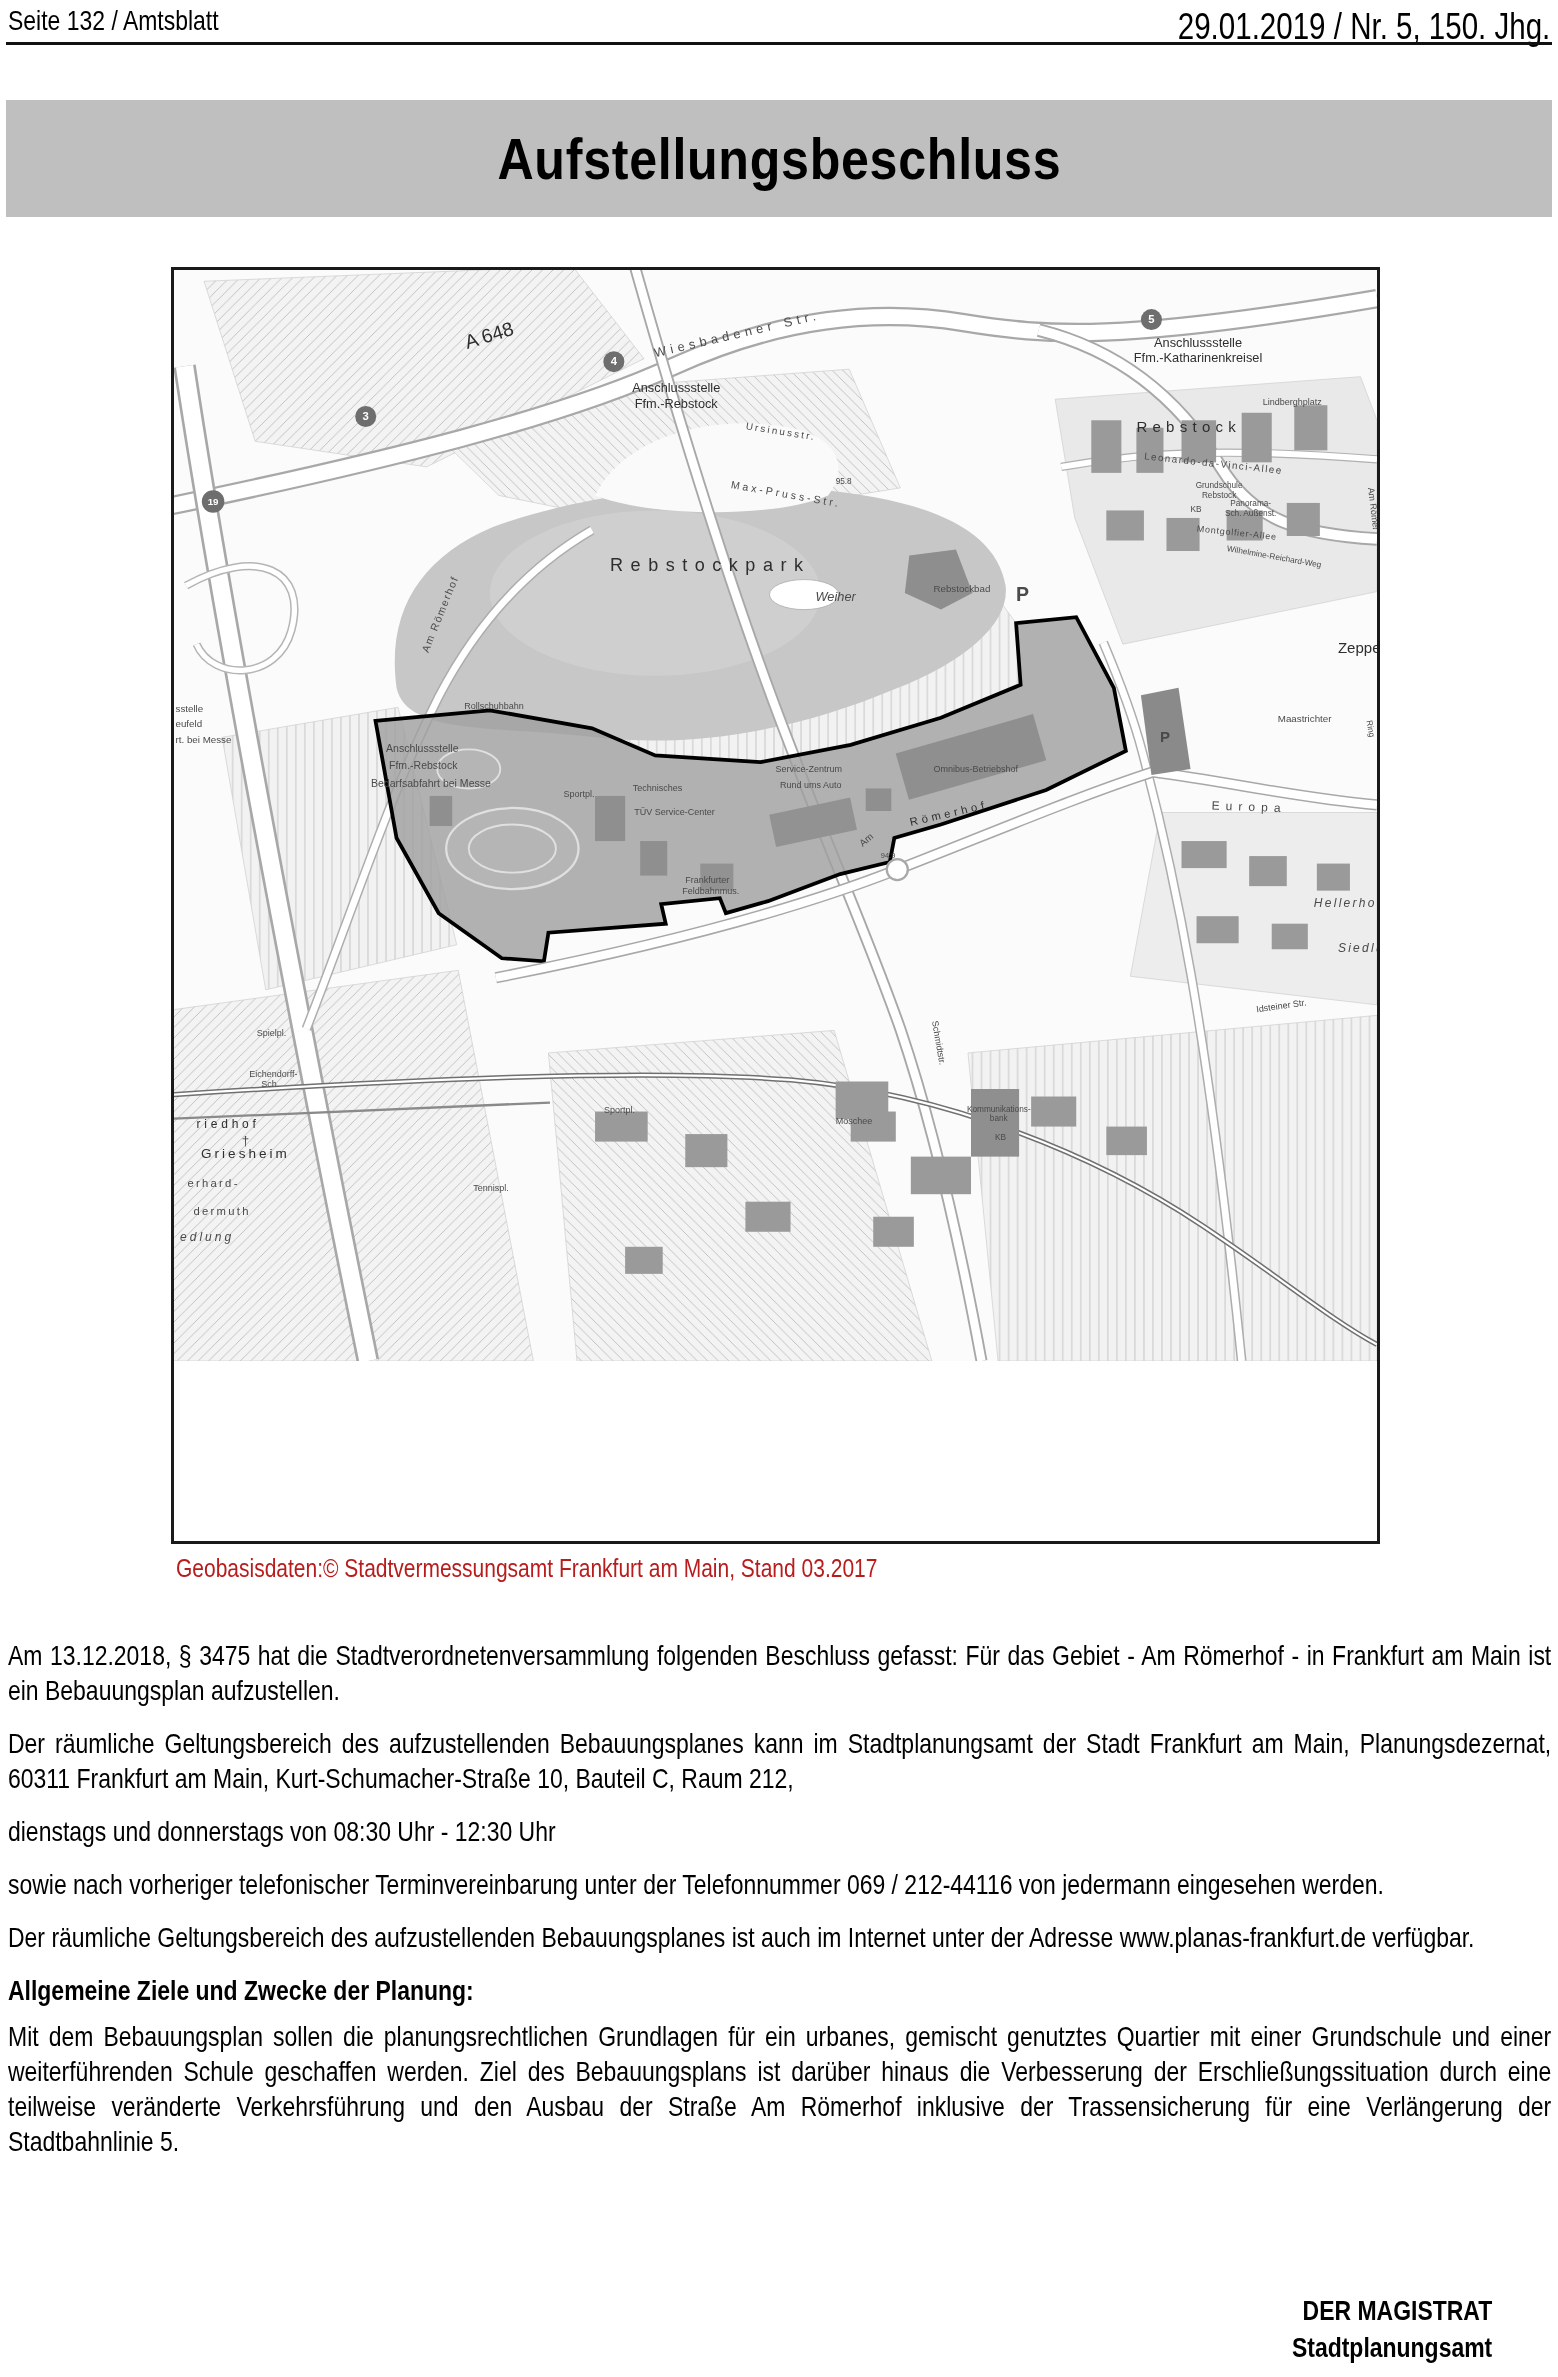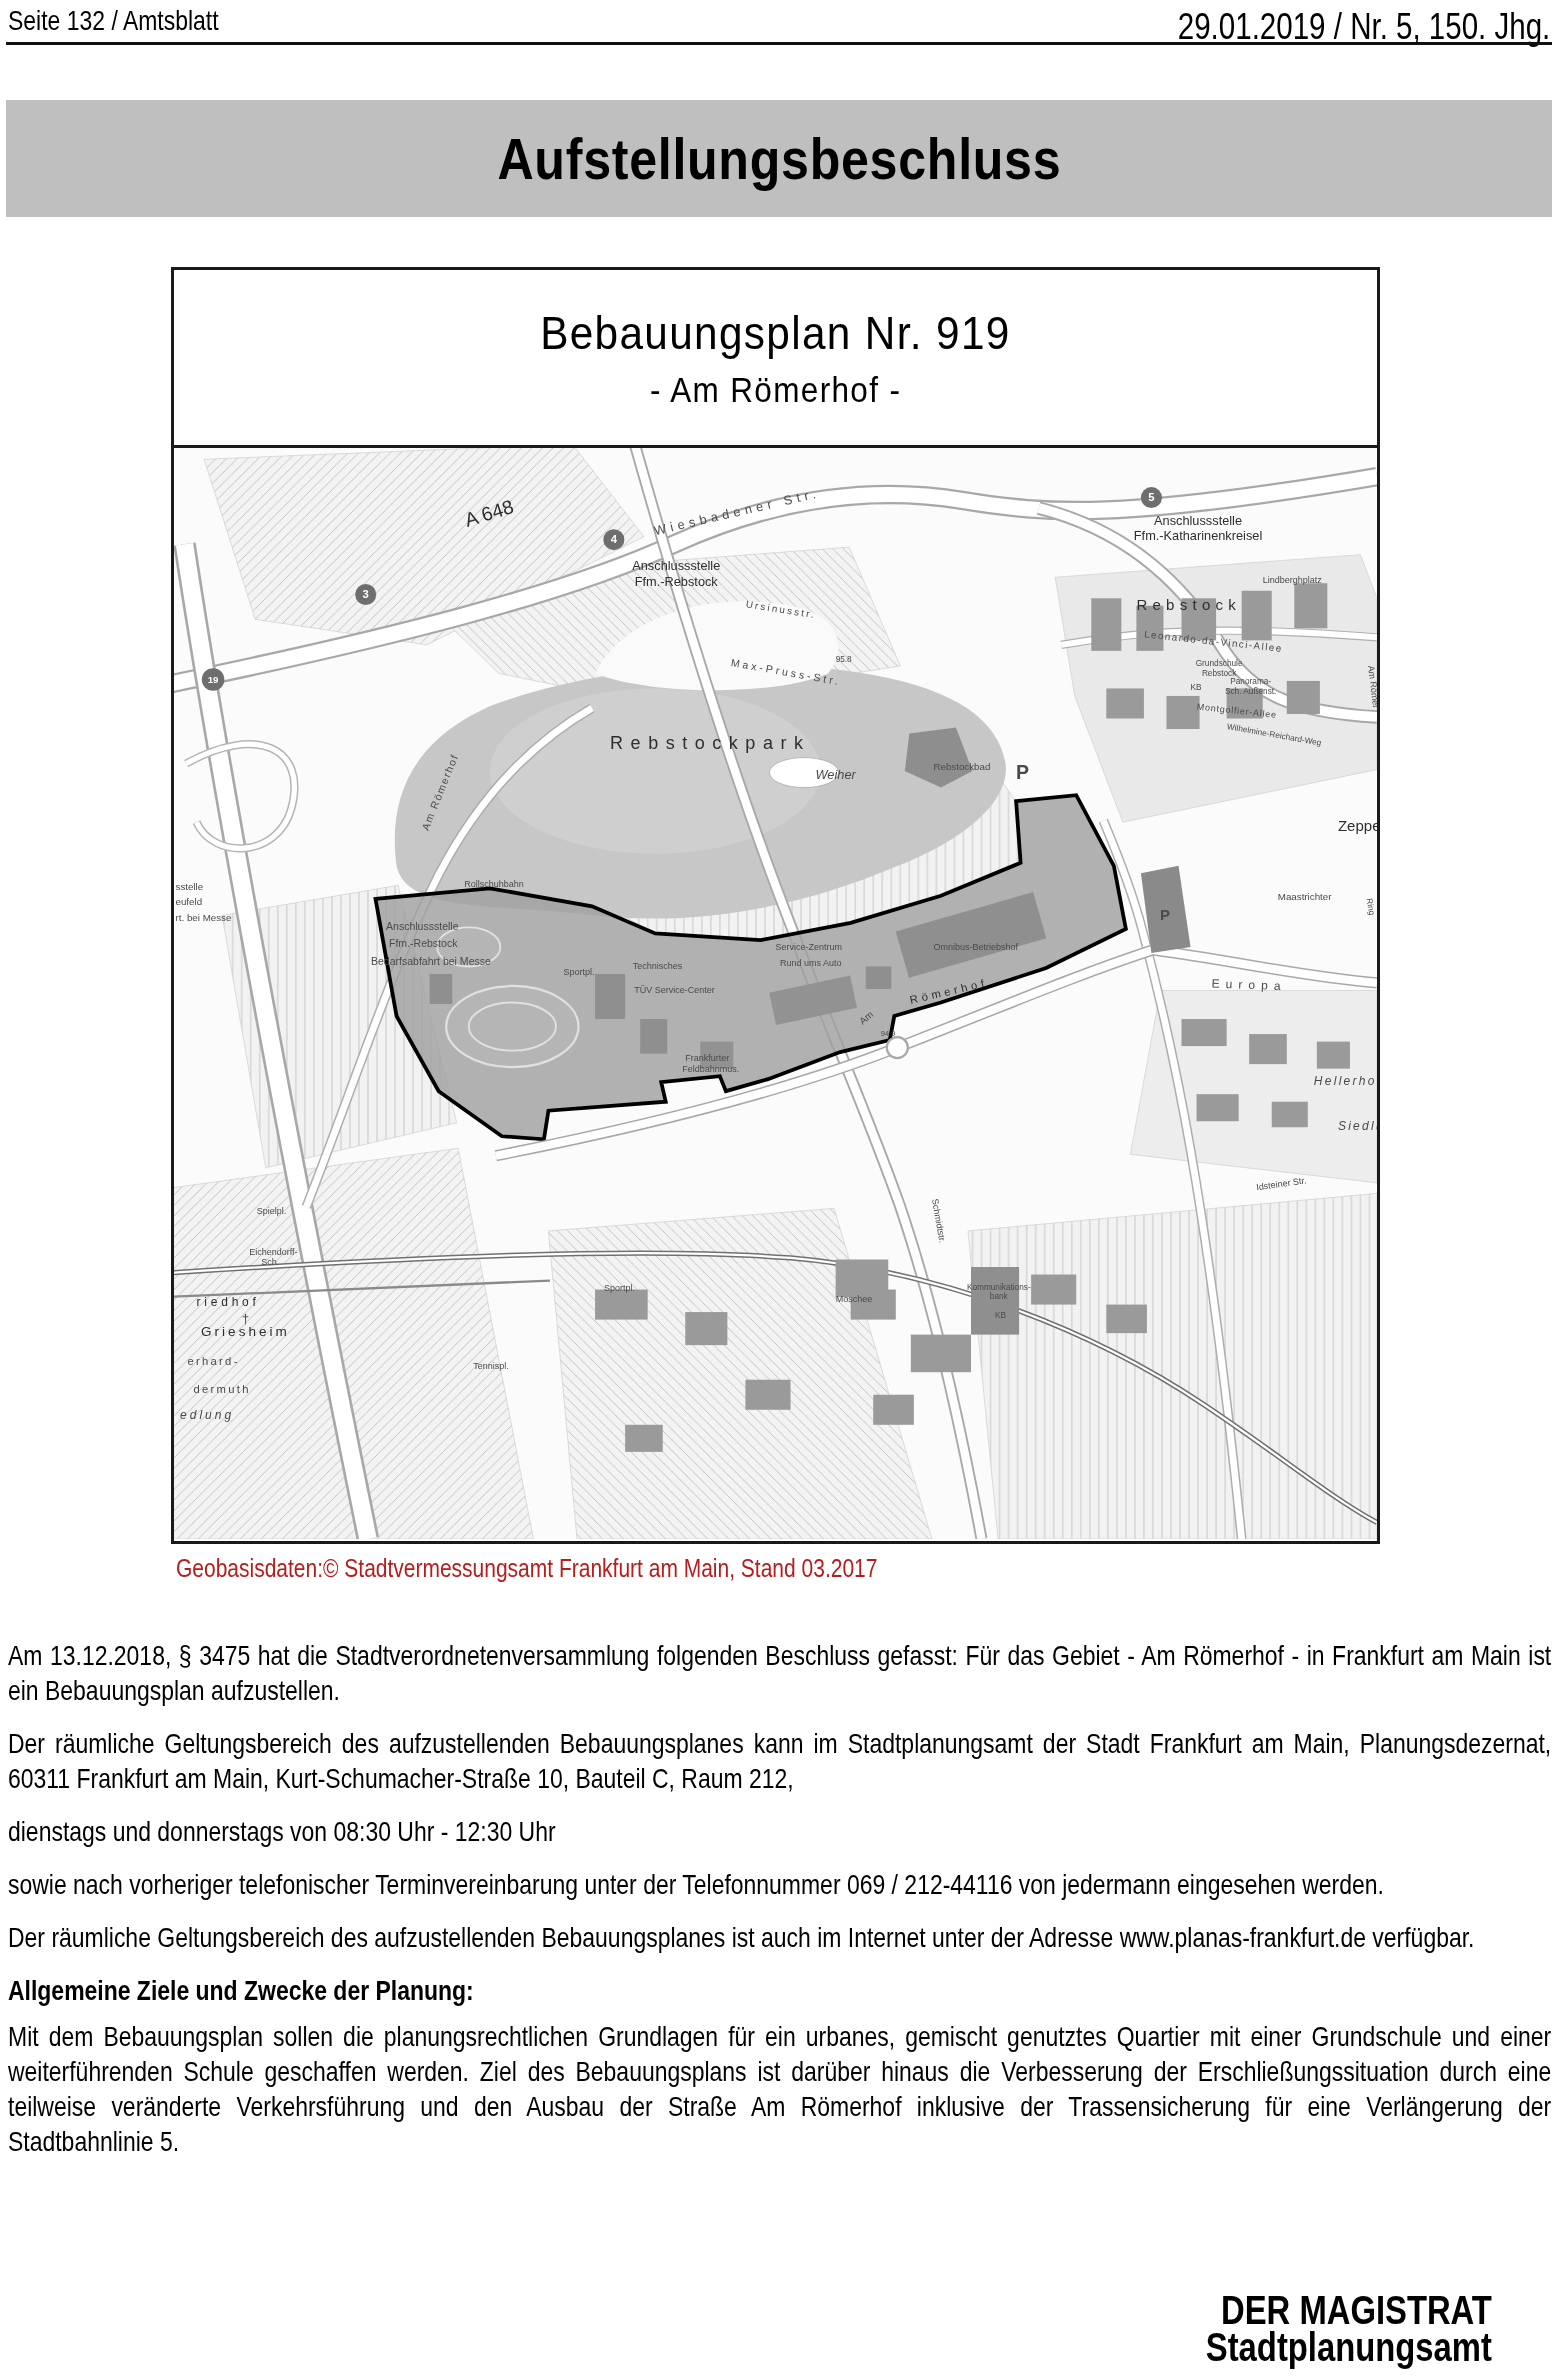--- a/index.html
+++ b/index.html
@@ -27,44 +27,40 @@
   .fig-subtitle{font-size:35px;letter-spacing:1.5px;transform:scaleX(.9);white-space:nowrap;}
   .mapwrap{width:100%;height:1091px;overflow:hidden;}
   .figcaption{position:absolute;left:176px;top:1554px;font-size:25.6px;color:#b91c1c;}
   
   .bodytext{position:absolute;left:7.5px;top:1638px;width:1882px;
             transform:scaleX(.82);transform-origin:left top;}
   .para{margin:0 0 18px 0;font-size:28px;line-height:35px;text-align:justify;}
   .para.nojust{text-align:left;}
   .para.bold{font-weight:bold;margin-bottom:10.5px;}
   .signature{position:absolute;right:66px;top:2292px;text-align:right;
-             font-size:40px;font-weight:bold;line-height:37px;}
+             font-size:28px;font-weight:bold;line-height:37px;}
   .signature .cond{transform-origin:right top;display:block;}
   
   text{font-family:"Liberation Sans",sans-serif;fill:#4a4a4a;}
   .lbl-dark{fill:#2e2e2e;}
   .lbl-it{font-style:italic;}
   .badge-num{fill:#fff;font-weight:bold;text-anchor:middle;}
 </style>
 </head>
 <body>
 
 <div class="runhead-left"><span class="cond">Seite 132 / Amtsblatt</span></div>
 <div class="runhead-right"><span class="cond">29.01.2019 / Nr. 5, 150. Jhg.</span></div>
 <div class="headrule"></div>
 
 <div class="banner">
   <h1>Aufstellungsbeschluss</h1>
 </div>
 
 <div class="figure">
-  <div class="fig-title-box">
-    <div class="fig-title">Bebauungsplan Nr. 919</div>
-    <div class="fig-subtitle">- Am Römerhof -</div>
-  </div>
   <div class="mapwrap">
     <svg width="100%" height="1091" viewBox="0 0 1600 1452" preserveAspectRatio="none">
       <defs>
         <pattern id="pA" width="14" height="14" patternUnits="userSpaceOnUse">
           <rect width="14" height="14" fill="#f3f3f3"></rect>
             <path d="M0,14 L14,0" stroke="#bdbdbd" stroke-width="1.2"></path>
         </pattern>
         <pattern id="pB" width="14" height="14" patternUnits="userSpaceOnUse">
           <rect width="14" height="14" fill="#f3f3f3"></rect>
             <path d="M0,0 L14,14" stroke="#bdbdbd" stroke-width="1.2"></path>

